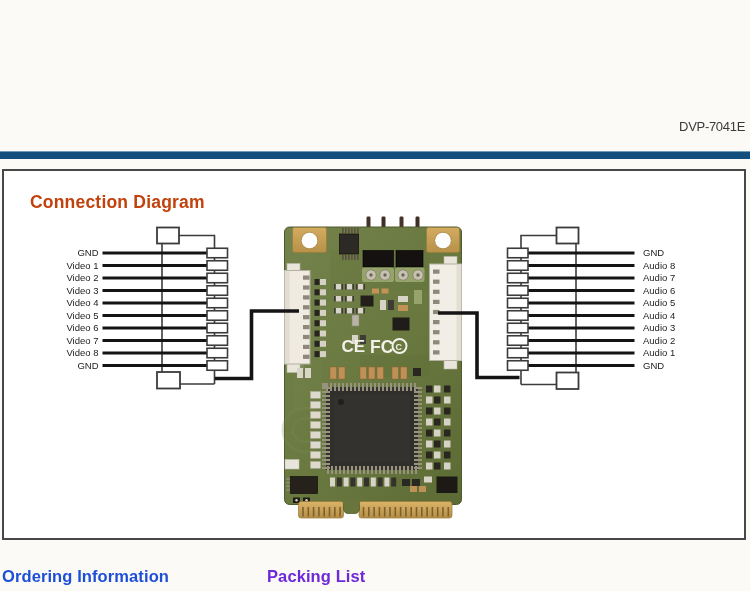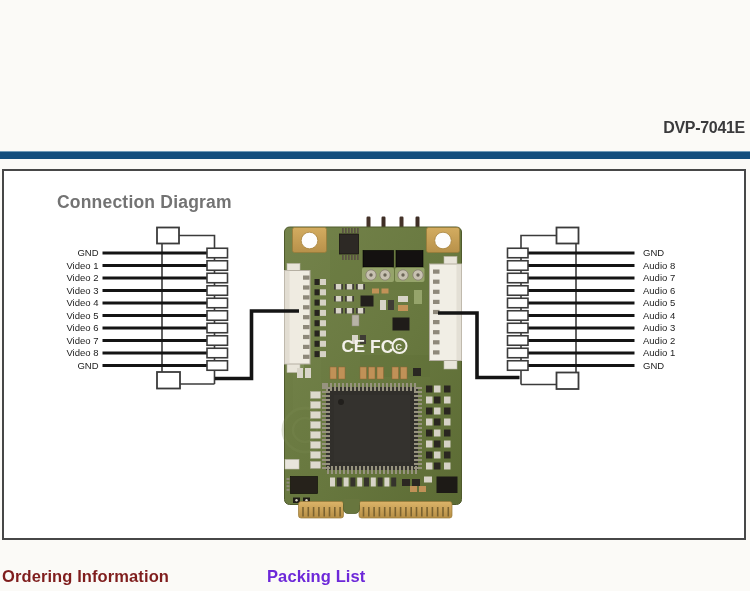--- a/index.html
+++ b/index.html
@@ -3,21 +3,21 @@
 <meta charset="utf-8">
 <style>
   html,body{margin:0;padding:0;}
   body{
     width:750px;height:591px;position:relative;overflow:hidden;
     background:#fbfaf7;
     font-family:"Liberation Sans", sans-serif;
   }
   .product-code{
     position:absolute;top:119px;right:5px;
-    font-size:16px;font-weight:bold;letter-spacing:-0.3px;
+    font-size:13px;font-weight:normal;letter-spacing:-0.3px;
     color:#3a3a3c;
   }
   .header-rule{
     position:absolute;top:151px;left:0;width:750px;height:7px;
     background:#134e7d;
     border-top:1px solid #6f9ab8;
   }
   .content-box{
     position:absolute;top:169px;left:2px;width:744px;height:371px;
     box-sizing:border-box;border:2px solid #474747;background:#ffffff;
@@ -41,21 +41,21 @@
 </style>
 </head>
 <body>
 
 <div class="product-code" style="color: rgb(58, 58, 60);">DVP-7041E</div>
 
 <div class="header-rule" style="background-color: rgb(19, 78, 125);"></div>
 
 <div class="content-box"></div>
 
-<div class="section-title" style="color: #737373; margin-left: 27px;">Connection Diagram</div>
+<div class="section-title" style="color: #c2410c;">Connection Diagram</div>
 
 <svg class="diagram" width="750" height="591" viewBox="0 0 750 591">
   <defs>
     <linearGradient id="pcbGrad" x1="0" y1="0" x2="1" y2="1">
       <stop offset="0" stop-color="#74834b"></stop>
       <stop offset="0.55" stop-color="#68783f"></stop>
       <stop offset="1" stop-color="#5c6b34"></stop>
     </linearGradient>
     <linearGradient id="goldGrad" x1="0" y1="0" x2="0" y2="1">
       <stop offset="0" stop-color="#d3ac60"></stop>
@@ -440,14 +440,14 @@
       <text class="pin-label" x="643" y="368.8">GND</text>
     </g>
   </g>
 
   <g fill="none" stroke="#141414" stroke-width="3.6">
     <polyline points="215,378.5 251.5,378.5 251.5,311 299,311"></polyline>
     <polyline points="438,313 477,313 477,377.5 519.5,377.5"></polyline>
   </g>
 </svg>
 
-<div class="bottom-title ordering" style="color: #7f1d1d;">Ordering Information</div>
+<div class="bottom-title ordering" style="color: #1d4ed8;">Ordering Information</div>
 <div class="bottom-title packing" style="color: #6d28d9;">Packing List</div>
 
 </body></html>

